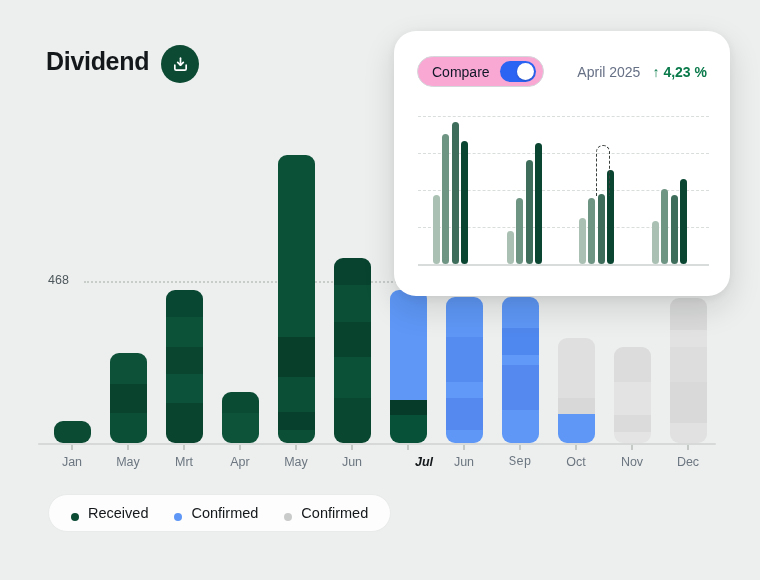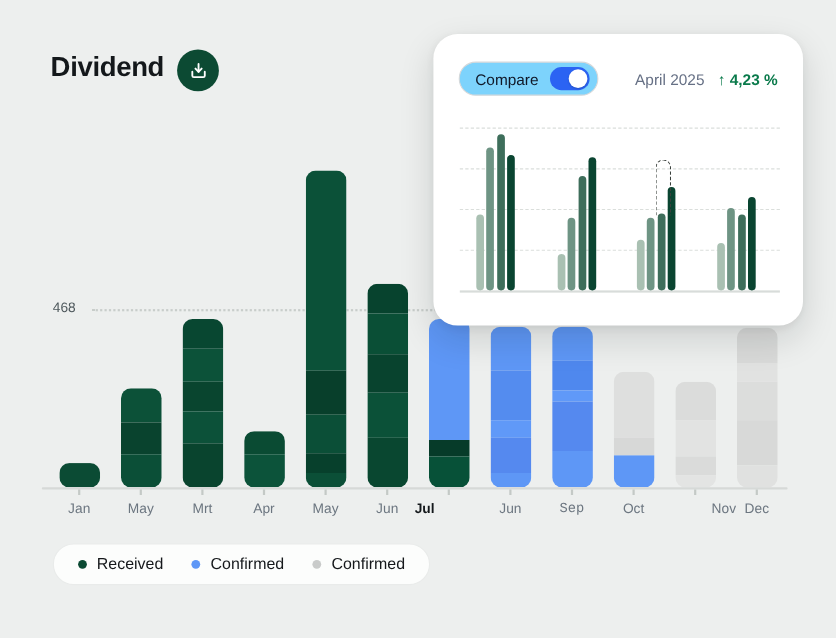--- a/index.html
+++ b/index.html
@@ -42,21 +42,21 @@
     background:#FFFFFF; border-radius:22px; z-index:5;
     box-shadow:0 12px 32px rgba(13,23,18,0.14), 0 2px 8px rgba(13,23,18,0.06);
   }
   .popup-header {
     position:absolute; left:23px; right:23px; top:25px; height:31px;
     display:flex; align-items:center; justify-content:space-between;
   }
   .compare-pill {
     display:flex; align-items:center; gap:10px; height:31px;
     border:1px solid #D5D8DA; border-radius:17px; padding:0 7px 0 14px;
-    background:#7dd3fc; cursor:pointer;
+    background:#f9a8d4; cursor:pointer;
   }
   .compare-label { font-size:14px; color:#101828; font-weight:500; }
   .toggle {
     position:relative; width:36px; height:21px; border-radius:11px;
     background:#2B63F3; cursor:pointer;
   }
   .knob {
     position:absolute; top:2px; right:2px; width:17px; height:17px;
     border-radius:50%; background:#fff; box-shadow:0 1px 2px rgba(0,0,0,.2);
   }
@@ -69,21 +69,21 @@
   .ghost {
     position:absolute; border:1.5px dashed #3A403C; border-bottom:none;
     border-radius:7px 7px 0 0; background:transparent;
   }
   
   .legend {
     position:absolute; left:48px; top:494px; height:38px;
     background:#FCFDFC; border:1px solid #E9EBEA; border-radius:19px;
     display:flex; align-items:center; gap:26px; padding:0 22px;
   }
-  .l-item { display:flex; align-items:center; gap:9px; cursor:pointer; }
+  .l-item { display:flex; align-items:flex-end; gap:9px; cursor:pointer; }
   .dot { width:8px; height:8px; border-radius:50%; }
   .l-label { font-size:14.5px; color:#15181B; }
 </style>
 </head>
 <body>
 
 <div class="stage">
 
   <div class="title">Dividend</div>
 
@@ -187,25 +187,25 @@
         <div class="tick" style="left: 631px;"></div>
         <div class="tick" style="left: 687px;"></div>
       </div>
     <div id="months">
         <span class="month" style="left: 50px;">Jan</span>
         <span class="month" style="left: 106px;">May</span>
         <span class="month" style="left: 162px;">Mrt</span>
         <span class="month" style="left: 218px;">Apr</span>
         <span class="month" style="left: 274px;">May</span>
         <span class="month" style="left: 330px;">Jun</span>
-        <span class="month active" style="left: 364px;">Jul</span>
+        <span class="month active" style="left: 402px; font-style: italic;">Jul</span>
         <span class="month" style="left: 442px;">Jun</span>
         <span class="month" style="left: 498px; font-family: Liberation Mono, monospace;">Sep</span>
         <span class="month" style="left: 554px;">Oct</span>
-        <span class="month" style="left: 636px;">Nov</span>
+        <span class="month" style="left: 610px;">Nov</span>
         <span class="month" style="left: 666px;">Dec</span>
       </div>
   </div>
 
   <div class="popup">
     <div class="popup-header">
       <div class="compare-pill">
         <span class="compare-label">Compare</span>
         <span class="toggle" style="background: rgb(43, 99, 243);">
           <span class="knob"></span>

